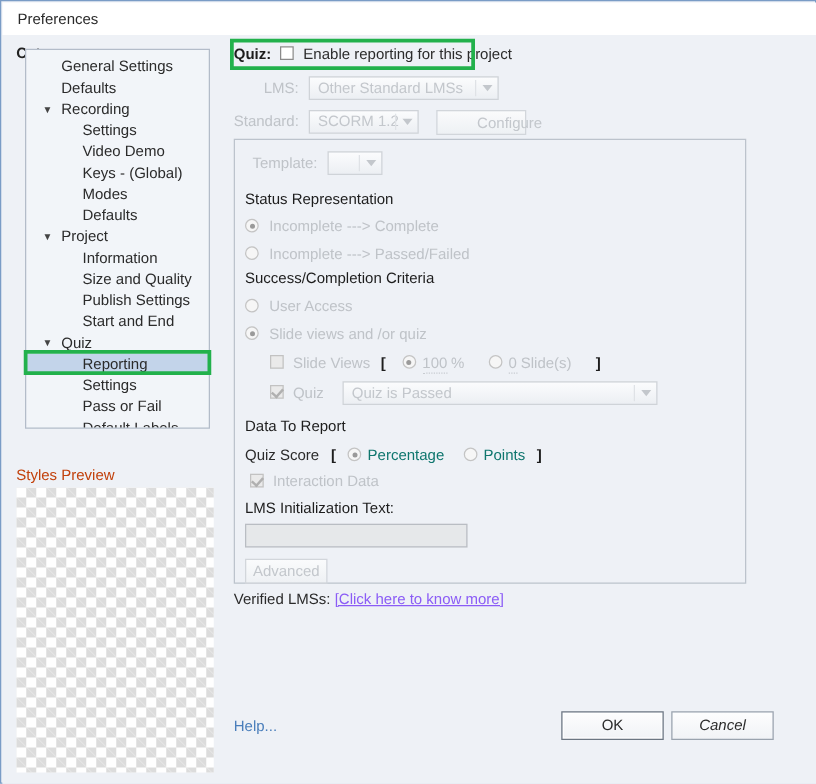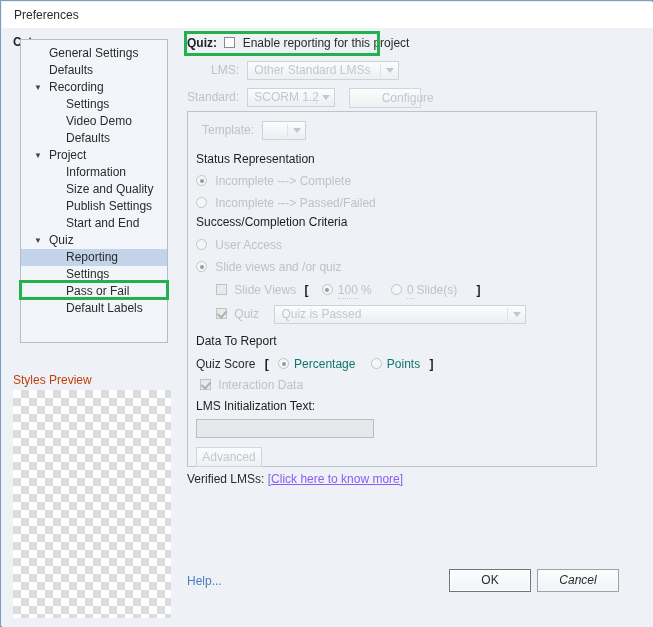--- a/index.html
+++ b/index.html
@@ -316,20 +316,26 @@
           <span class="arrow">▼</span>
           <span>Recording</span>
         </div>
         <div class="tree-item lvl2">
           <span>Settings</span>
         </div>
         <div class="tree-item lvl2">
           <span>Video Demo</span>
         </div>
         <div class="tree-item lvl2">
+          <span>Keys - (Global)</span>
+        </div>
+        <div class="tree-item lvl2">
+          <span>Modes</span>
+        </div>
+        <div class="tree-item lvl2">
           <span>Defaults</span>
         </div>
         <div class="tree-item lvl1">
           <span class="arrow">▼</span>
           <span>Project</span>
         </div>
         <div class="tree-item lvl2">
           <span>Information</span>
         </div>
         <div class="tree-item lvl2">

